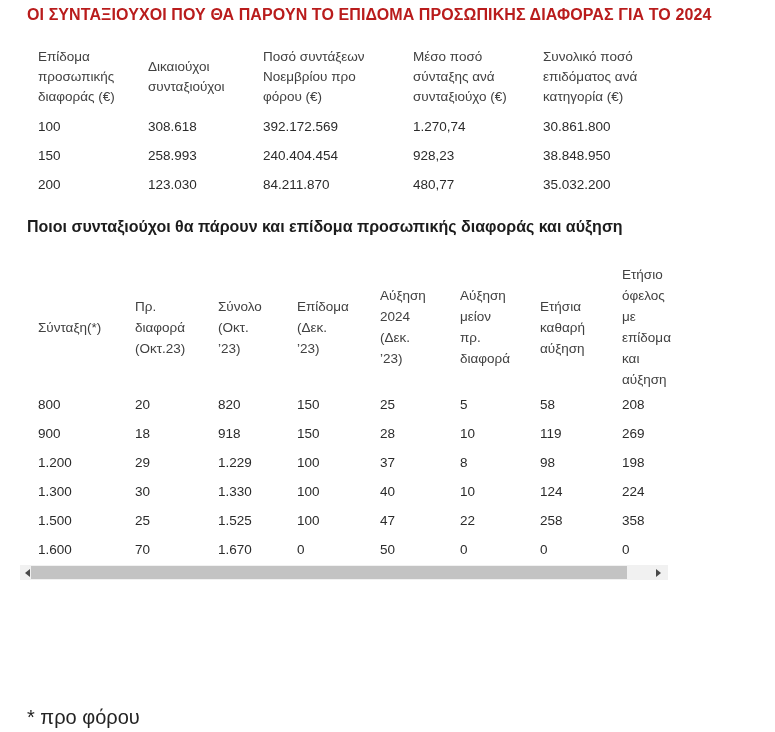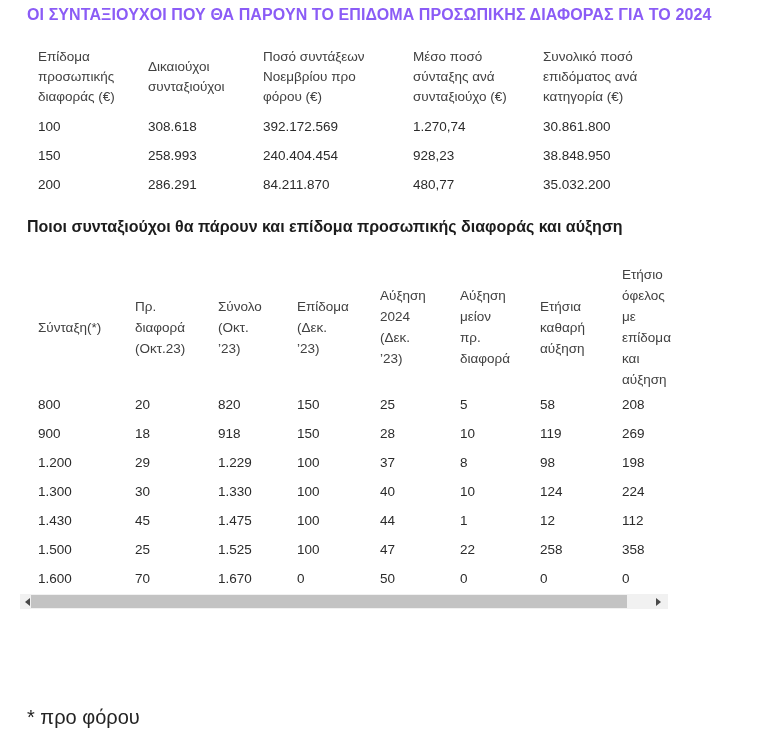--- a/index.html
+++ b/index.html
@@ -4,21 +4,21 @@
 <style>
   html, body { margin:0; padding:0; }
   body {
     width:775px; height:732px; overflow:hidden; position:relative;
     background:#ffffff;
     font-family:"Liberation Sans","DejaVu Sans",sans-serif;
     -webkit-font-smoothing:antialiased;
   }
   .title {
     margin:5px 0 0 27px;
-    font-size:16px; font-weight:bold; color:#8b5cf6;
+    font-size:16px; font-weight:bold; color:#b91c1c;
     line-height:19px; letter-spacing:0.1px;
   }
   table { border-collapse:collapse; table-layout:fixed; }
   th, td { text-align:left; padding:0; }
   th {
     font-weight:normal; font-size:13.5px; color:#414141;
     vertical-align:middle; white-space:pre-line;
   }
   td { font-size:13.5px; color:#2b2b2b; vertical-align:middle; }
 
@@ -105,21 +105,21 @@
     </tr>
     <tr>
       <td>150</td>
       <td>258.993</td>
       <td>240.404.454</td>
       <td>928,23</td>
       <td>38.848.950</td>
     </tr>
     <tr>
       <td>200</td>
-      <td>286.291</td>
+      <td>123.030</td>
       <td>84.211.870</td>
       <td>480,77</td>
       <td>35.032.200</td>
     </tr>
   </tbody>
 </table>
 
 <h2 class="subtitle">Ποιοι συνταξιούχοι θα πάρουν και επίδομα προσωπικής διαφοράς και αύξηση</h2>
 
 <div class="t2wrap">
@@ -200,30 +200,20 @@
         <td>1.300</td>
         <td>30</td>
         <td>1.330</td>
         <td>100</td>
         <td>40</td>
         <td>10</td>
         <td>124</td>
         <td>224</td>
       </tr>
       <tr>
-        <td>1.430</td>
-        <td>45</td>
-        <td>1.475</td>
-        <td>100</td>
-        <td>44</td>
-        <td>1</td>
-        <td>12</td>
-        <td>112</td>
-      </tr>
-      <tr>
         <td>1.500</td>
         <td>25</td>
         <td>1.525</td>
         <td>100</td>
         <td>47</td>
         <td>22</td>
         <td>258</td>
         <td>358</td>
       </tr>
       <tr>

